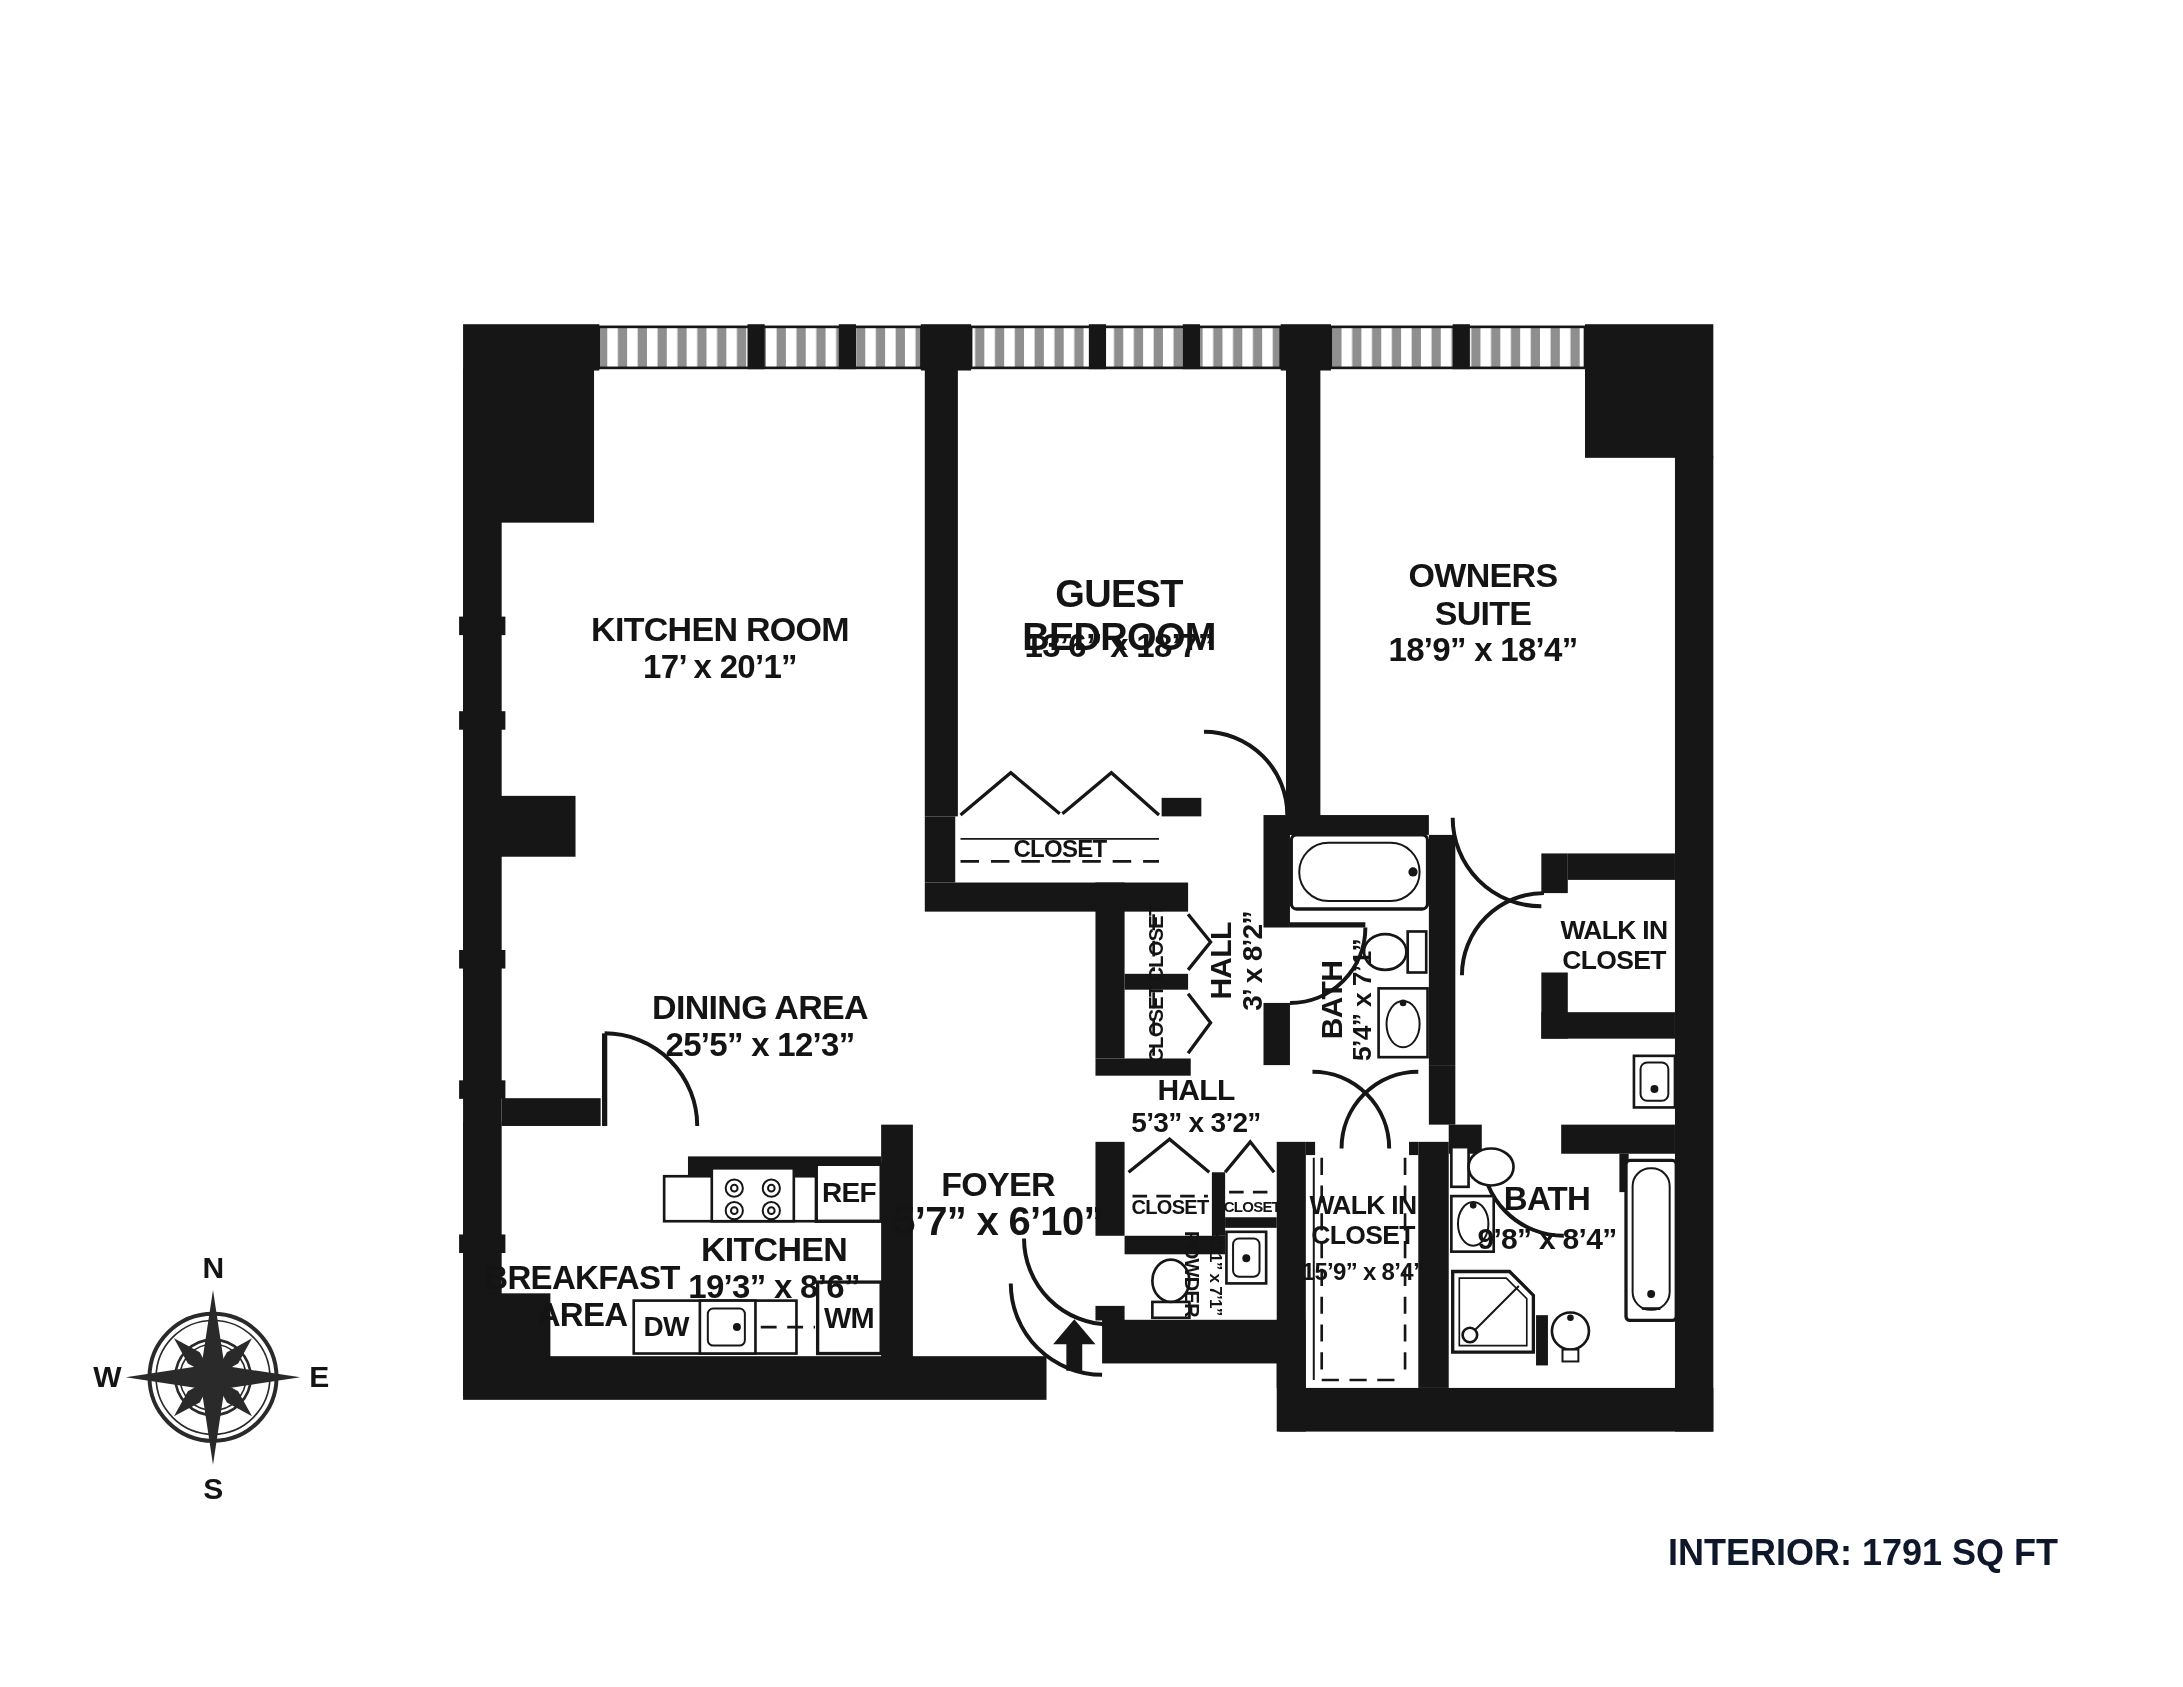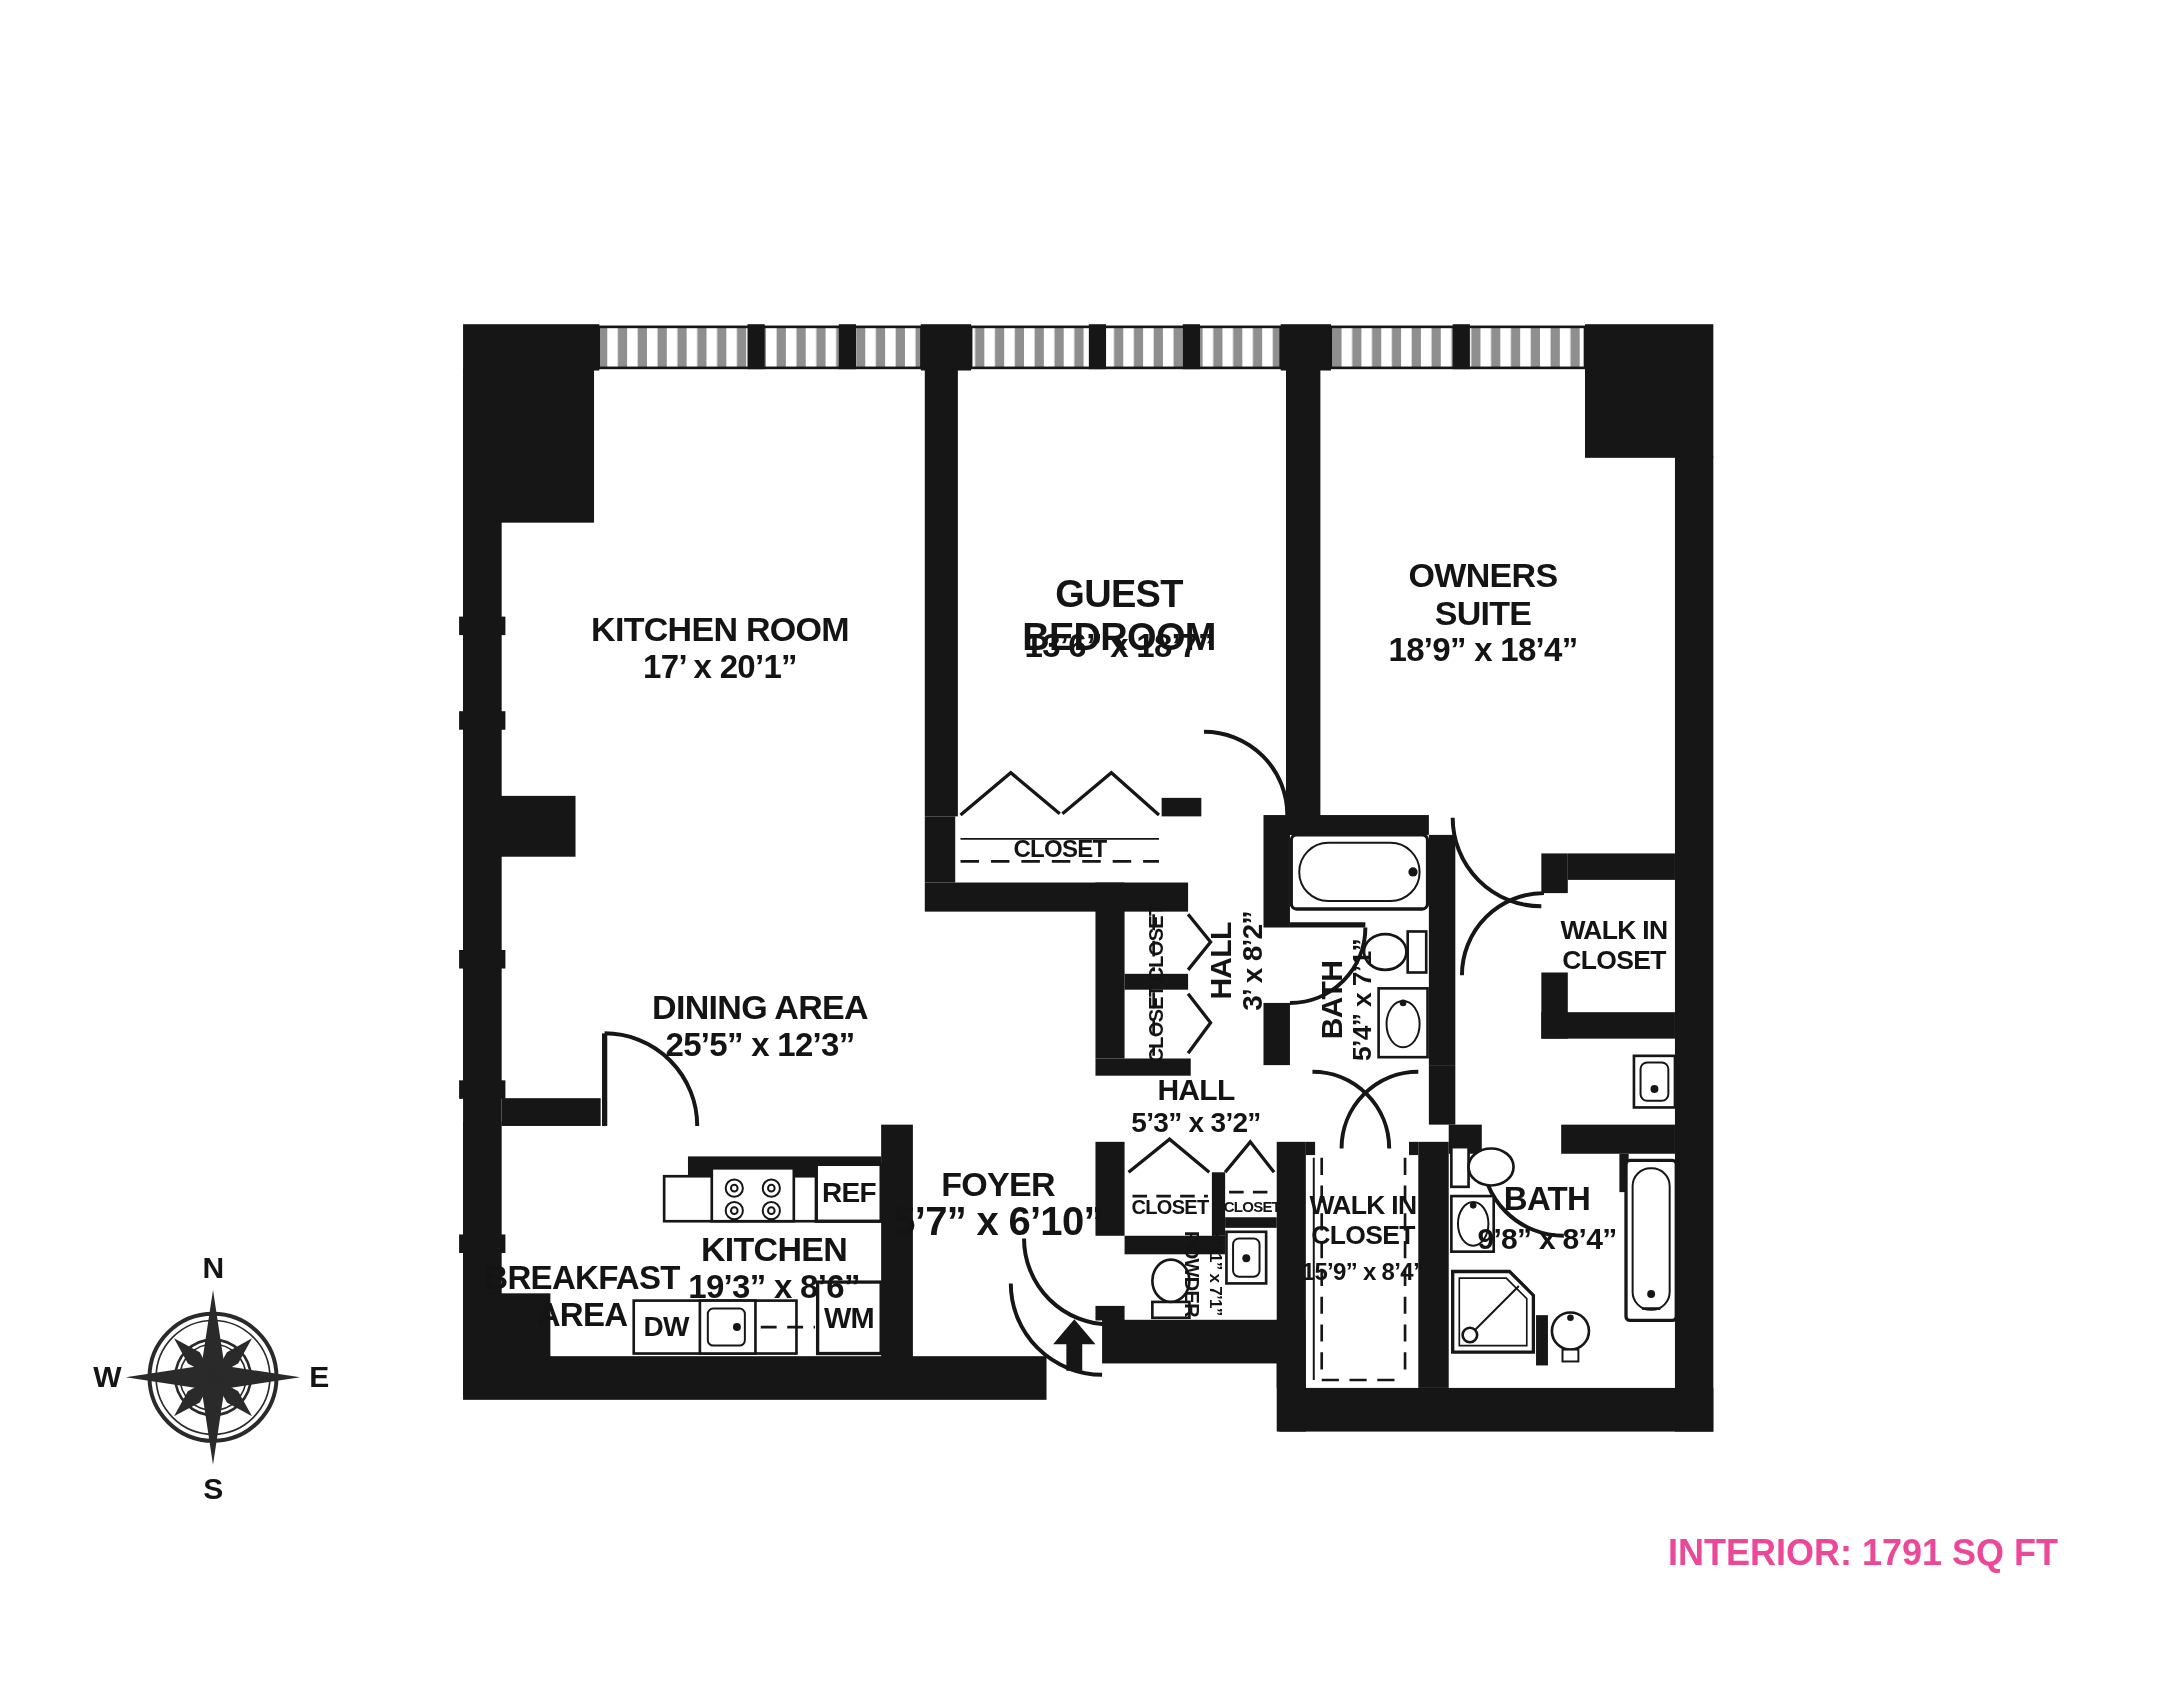--- a/index.html
+++ b/index.html
@@ -6,21 +6,21 @@
   .page{position:relative;width:2183px;height:1687px;background:#ffffff;overflow:hidden;
         font-family:"Liberation Sans",sans-serif;}
   .plan-svg{position:absolute;left:0;top:0;width:2183px;height:1687px;}
   .labels{position:absolute;left:0;top:0;width:2183px;height:1687px;}
   .lbl{position:absolute;transform:translate(-50%,-50%);font-weight:700;color:#141414;
        text-align:center;line-height:1.12;letter-spacing:-0.7px;white-space:nowrap;}
   .wrap{white-space:normal;}
   .v{transform:translate(-50%,-50%) rotate(-90deg);}
   .vcw{transform:translate(-50%,-50%) rotate(90deg);}
   .footer{position:absolute;left:1621px;top:1532px;width:437px;text-align:right;
-          font-weight:700;font-size:36px;color:#ec4899;letter-spacing:0px;}
+          font-weight:700;font-size:36px;color:#0f172a;letter-spacing:0px;}
 </style>
 </head>
 <body>
 
 <div class="page">
 
 <svg class="plan-svg" viewBox="0 0 3300 2550" fill="none" stroke="none">
   <defs>
     <pattern id="winV" width="30" height="62" patternUnits="userSpaceOnUse">
       <rect x="0" y="0" width="30" height="62" fill="#ffffff"></rect>

